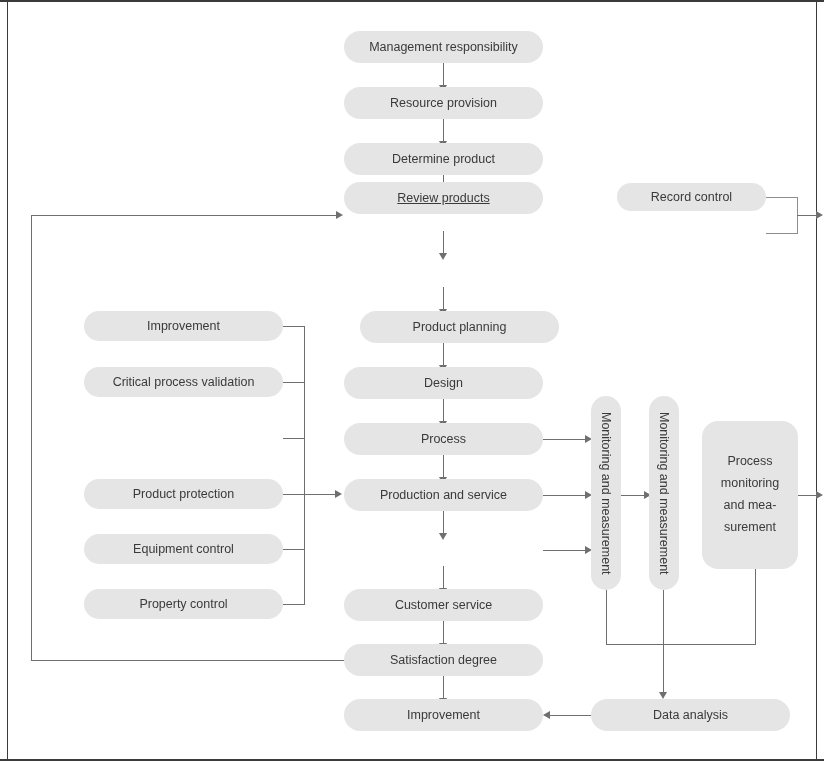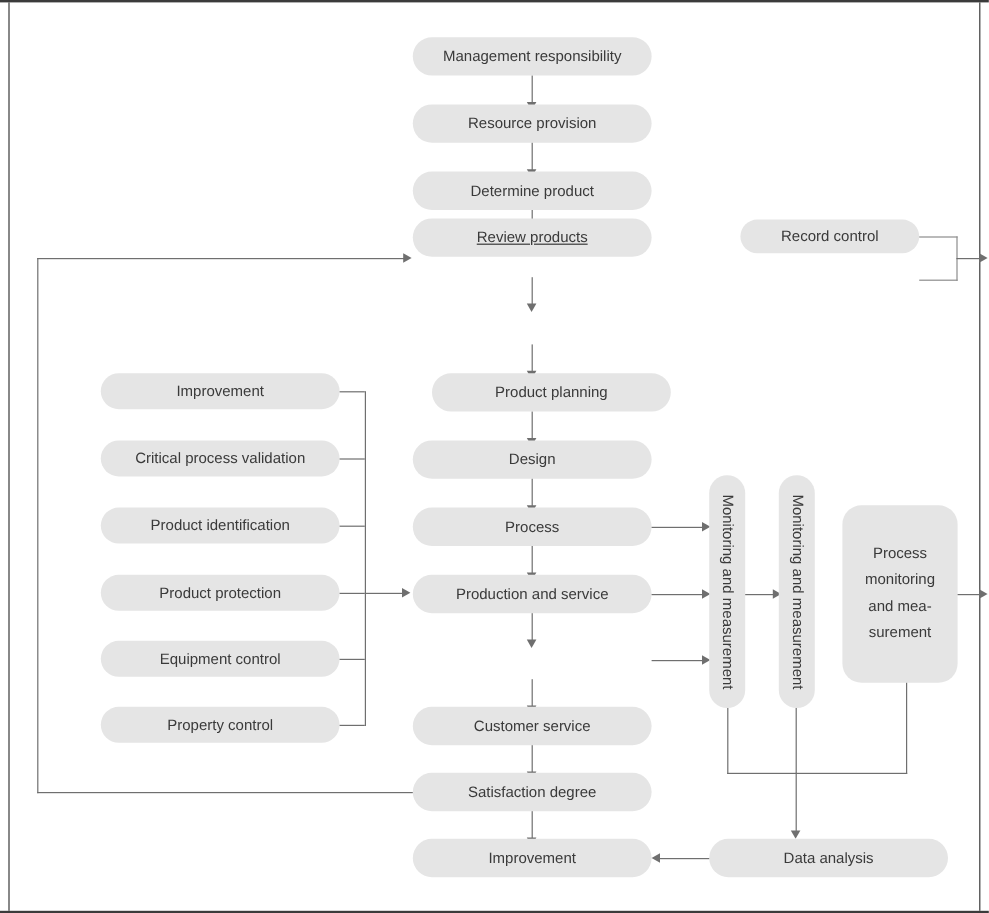--- a/index.html
+++ b/index.html
@@ -133,21 +133,20 @@
   <div class="ln lnv" style="left:31px;top:215px;height:446px;"></div>
   <div class="ln lnh" style="left:31px;top:215px;width:306px;"></div>
   <div class="arw right" style="left:336px;top:211px;"></div>
 
   <div class="node" style="left:84px;top:311px;width:199px;height:30px;">Improvement</div>
   <div class="ln lnh" style="left:283px;top:326px;width:21px;"></div>
 
   <div class="node" style="left:84px;top:367px;width:199px;height:30px;">Critical process validation</div>
   <div class="ln lnh" style="left:283px;top:382px;width:21px;"></div>
 
-  <div class="node" style="left:84px;top:423px;width:199px;height:30px;">Product identification</div>
   <div class="ln lnh" style="left:283px;top:438px;width:21px;"></div>
 
   <div class="node" style="left:84px;top:479px;width:199px;height:30px;">Product protection</div>
   <div class="ln lnh" style="left:283px;top:494px;width:21px;"></div>
 
   <div class="node" style="left:84px;top:534px;width:199px;height:30px;">Equipment control</div>
   <div class="ln lnh" style="left:283px;top:549px;width:21px;"></div>
 
   <div class="node" style="left:84px;top:589px;width:199px;height:30px;">Property control</div>
   <div class="ln lnh" style="left:283px;top:604px;width:21px;"></div>

